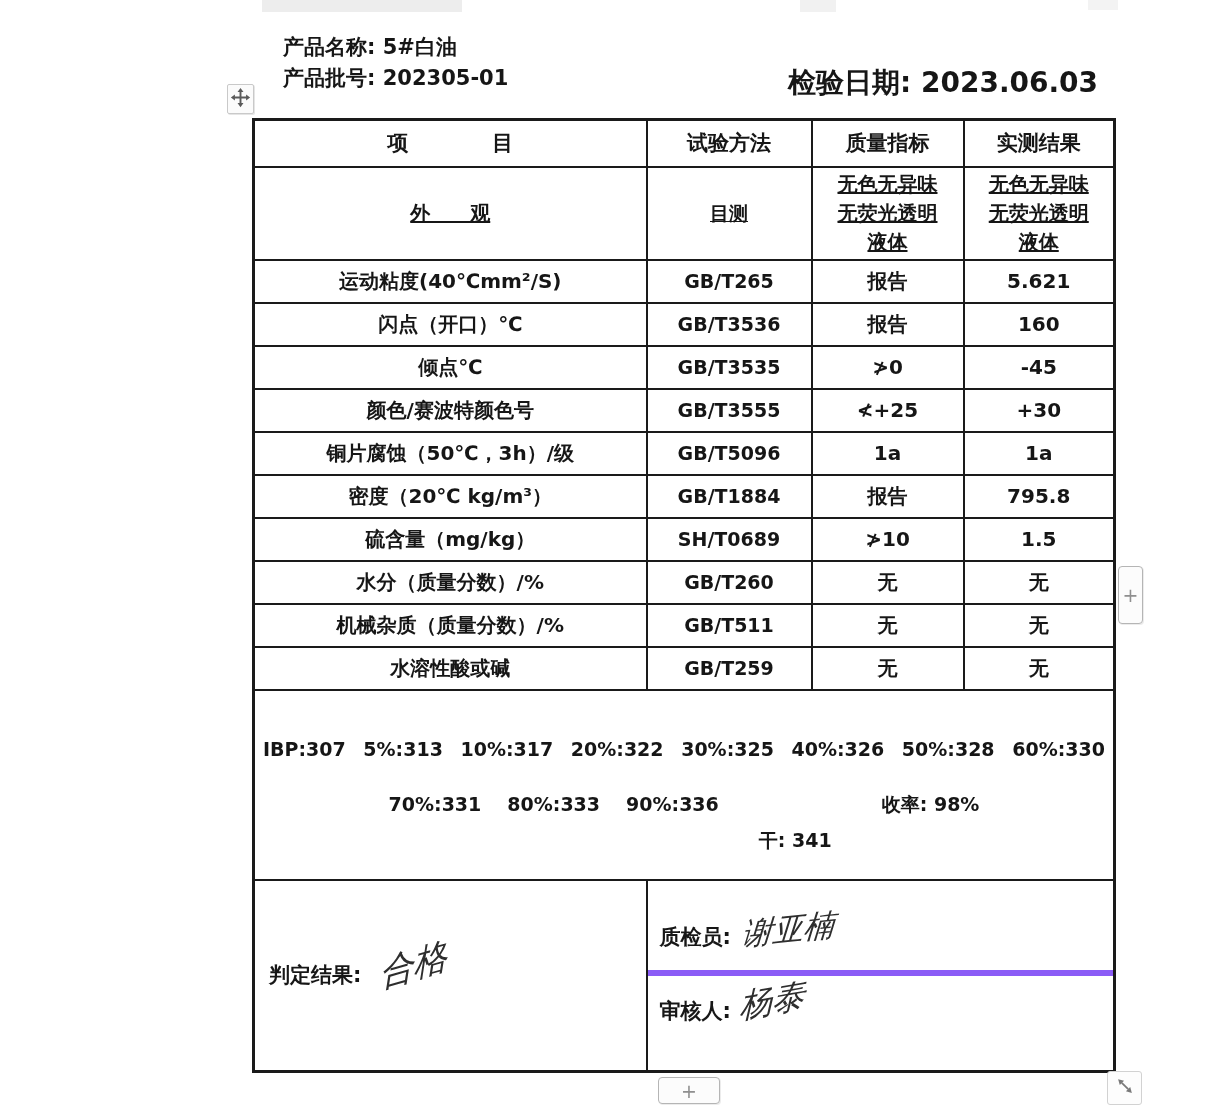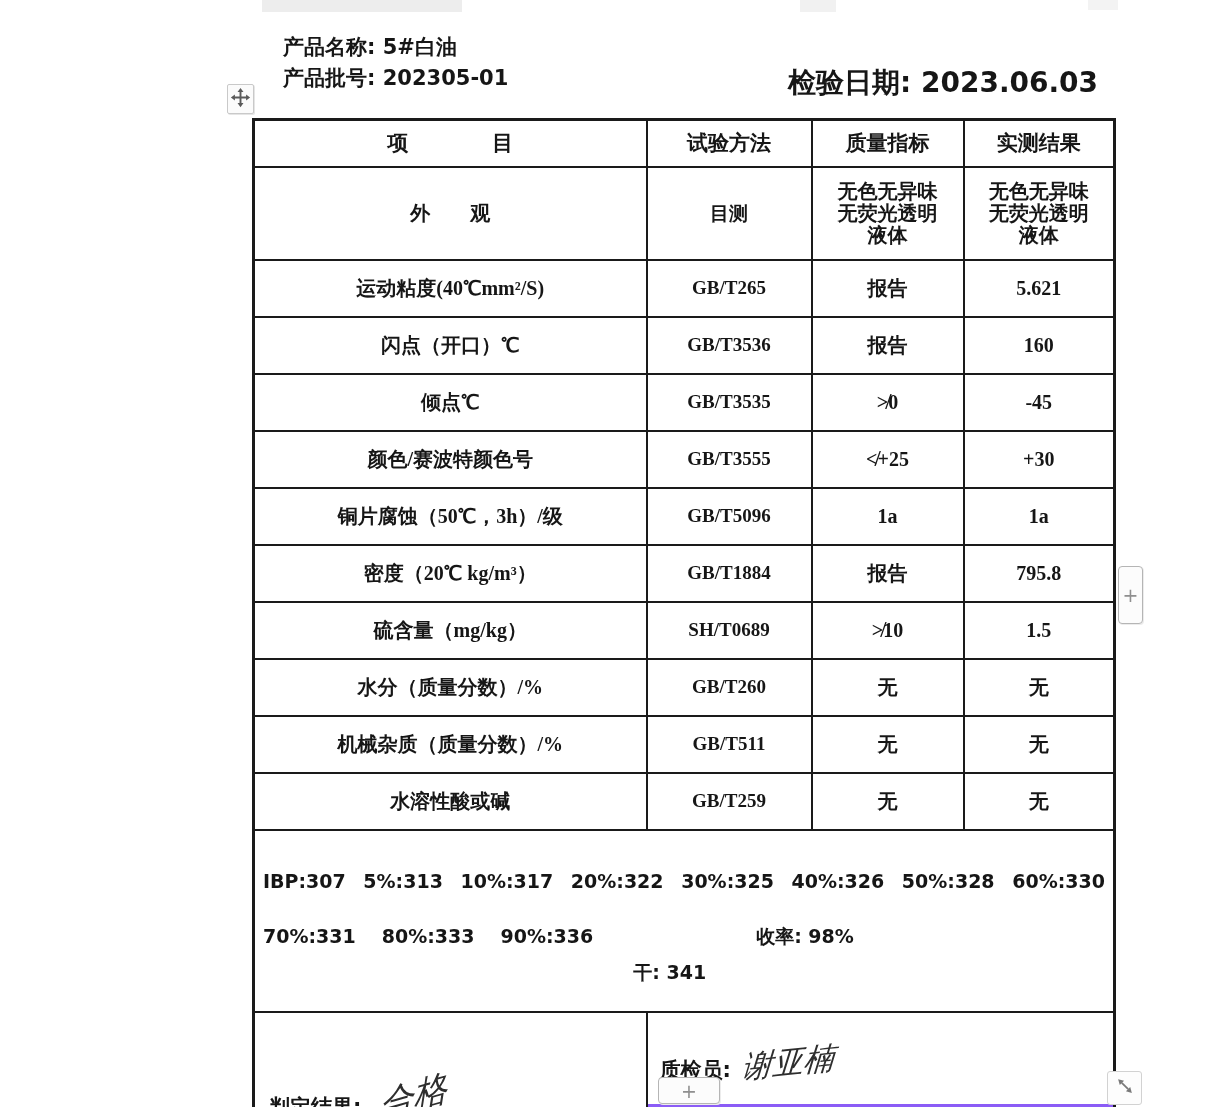--- a/index.html
+++ b/index.html
@@ -29,38 +29,38 @@
   .tbl-wrap { position:absolute; left:252px; top:118px; width:861px; }
   table { width:100%; border-collapse:collapse; table-layout:fixed;
           border:3px solid #1a1a1a; }
   th, td { border:2px solid #1a1a1a; text-align:center; vertical-align:middle;
            font-weight:bold; white-space:pre-line; overflow:hidden; }
   th { font-size:21px; }
   td { font-size:20px; }
   td.c2 { font-size:19px;border-radius:14px; }
   tr.hdr  { height:47px; }
   tr.r0   { height:93px; }
-  tr.r0 td { line-height:22px; }
-  tr.std  { height:57px;font-family:Liberation Serif, serif; }
+  tr.r0 td { line-height:29px;text-decoration:underline; }
+  tr.std  { height:43px; }
   tr.dist { height:99px; }
   tr.sig  { height:145px; }
 
   
-  td.dist-cell { text-align:left; vertical-align:top; padding:12px 8px 0 8px; font-size:19px; }
+  td.dist-cell { text-align:left; vertical-align:top; padding:20px 8px 0 8px; font-size:19px; }
   .dist-line1 { display:flex; justify-content:space-between; line-height:33px; }
-  .dist-line2 { display:flex; gap:26px; line-height:33px; }
+  .dist-line2 { display:flex; gap:26px; line-height:33px;justify-content:center; }
   .dist-line2 .t3 { margin-left:14px;margin-top:36px; }
   .dist-line2 .t4 { margin-left:24px; }
 
   
   td.sig-left { text-align:left; padding-left:14px; }
   .sig-left-inner { display:flex; align-items:center; height:100%; }
   td.sig-right { padding:0; }
   .sig-stack { display:flex; flex-direction:column; height:141px; }
-  .sig-top { height:71px; border-bottom:4px solid #8b5cf6; display:flex; align-items:center; padding-left:12px; }
+  .sig-top { height:71px; border-bottom:6px solid #8b5cf6; display:flex; align-items:center; padding-left:12px; }
   .sig-bottom { flex:1; display:flex; align-items:center; padding-left:12px; }
   .sig-label { font-weight:bold; font-size:21px; }
   .handwriting { font-style:italic; font-weight:normal; color:#2e2e2e;
     font-size:31px; line-height:1; transform:rotate(-9deg) skewX(-8deg); display:inline-block; }
   .hw-verdict  { font-size:35px; margin-left:18px; transform:rotate(-16deg) skewX(-12deg) translateY(-10px); }
   .hw-inspector{ margin-left:10px; transform:rotate(-6deg) skewX(-10deg) translateY(-8px); }
   .hw-reviewer { margin-left:8px;  transform:rotate(-10deg) skewX(-10deg) translateY(-10px); font-size:33px; }
 
   
   .plus-handle { position:absolute; border:1px solid #b5b5b5; border-radius:4px;

